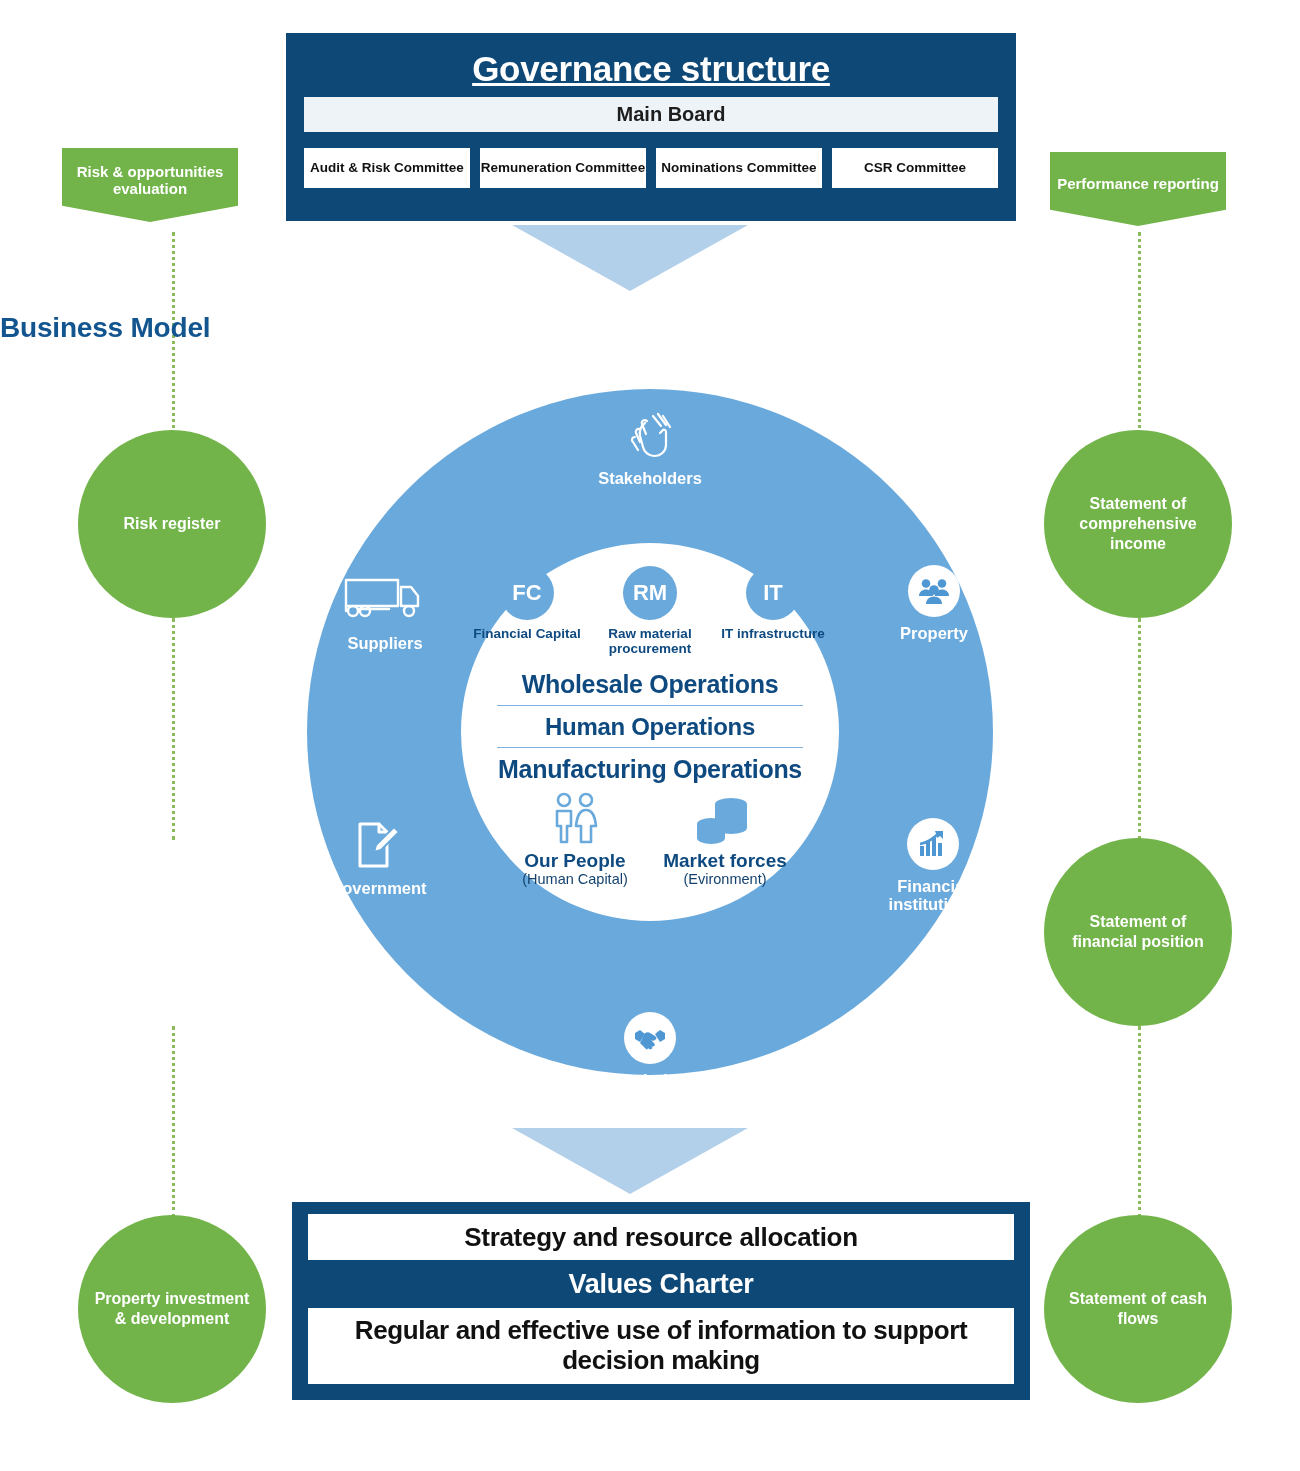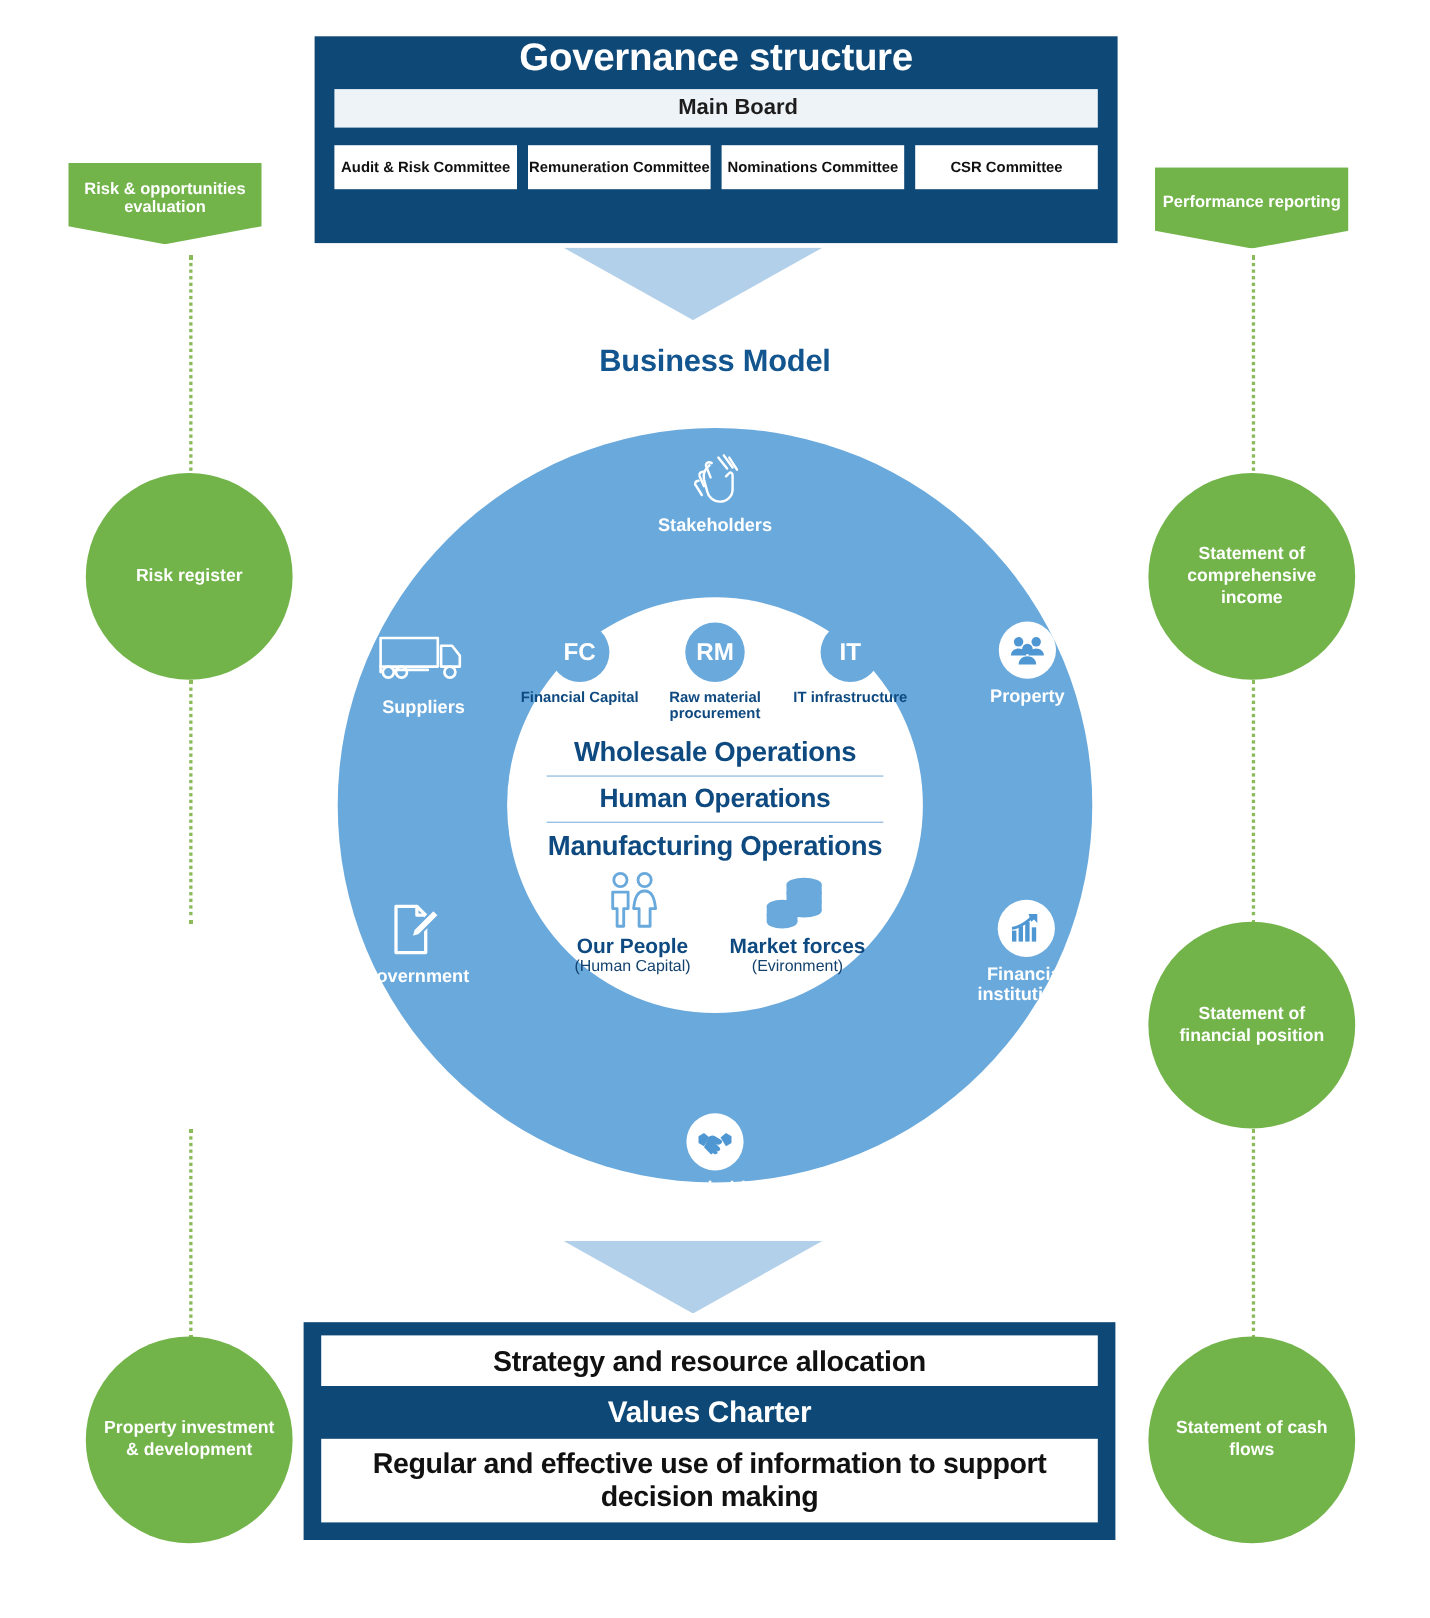--- a/index.html
+++ b/index.html
@@ -21,21 +21,22 @@
   
   #governance-box{
     position:absolute;left:286px;top:33px;width:730px;height:188px;
     background:#0e4876;
     box-sizing:border-box;
     padding:0;
   }
   #governance-title{
     color:#ffffff;font-size:35px;font-weight:bold;text-align:center;
     letter-spacing:-.3px;
-    padding-top:0;
+    padding-top:16px;
+    text-decoration:underline;
   }
   #main-board{
     margin:8px 18px 0 18px;height:35px;background:#eef3f8;
     display:flex;align-items:center;justify-content:center;
     color:#1d1d1d;font-size:20px;font-weight:bold;padding-left:40px;
   }
   #committees{
     display:flex;gap:10px;margin:16px 18px 0 18px;
   }
   .committee{
@@ -47,21 +48,21 @@
 
   
   .chev{
     position:absolute;width:236px;height:66px;background:#b3d0ea;
     clip-path:polygon(0 0,100% 0,50% 100%);
   }
   #chev-top{left:512px;top:225px;}
   #chev-bottom{left:512px;top:1128px;}
 
   #business-model-title{
-    position:absolute;left:0;right:0;top:312px;text-align:center;
+    position:absolute;left:0;right:0;top:312px;text-align:left;
     color:#13558f;font-size:28px;font-weight:bold;letter-spacing:-.2px;
   }
 
   
   #ring-outer{
     position:absolute;left:307px;top:389px;width:686px;height:686px;
     border-radius:50%;background:#6aa9dc;
   }
   #ring-inner{
     position:absolute;left:461px;top:543px;width:378px;height:378px;
@@ -132,21 +133,21 @@
   .gcircle span{display:block;padding:0 12px;}
   #g-risk-register{left:78px;top:430px;}
   #g-scoping{left:78px;top:838px;}
   #g-property{left:78px;top:1215px;}
   #g-comprehensive{left:1044px;top:430px;}
   #g-financial-position{left:1044px;top:838px;}
   #g-cash-flows{left:1044px;top:1215px;}
 
   
   #bottom-box{
-    position:absolute;left:276px;top:1202px;width:738px;height:198px;
+    position:absolute;left:292px;top:1202px;width:738px;height:198px;
     background:#0e4876;box-sizing:border-box;padding:12px 16px;
   }
   .bb-white{
     background:#ffffff;color:#111111;font-weight:bold;text-align:center;
     display:flex;align-items:center;justify-content:center;
   }
   #bb-strategy{height:46px;font-size:26px;letter-spacing:-.3px;}
   #bb-values{
     color:#ffffff;font-size:27px;font-weight:bold;text-align:center;
     height:48px;display:flex;align-items:center;justify-content:center;

